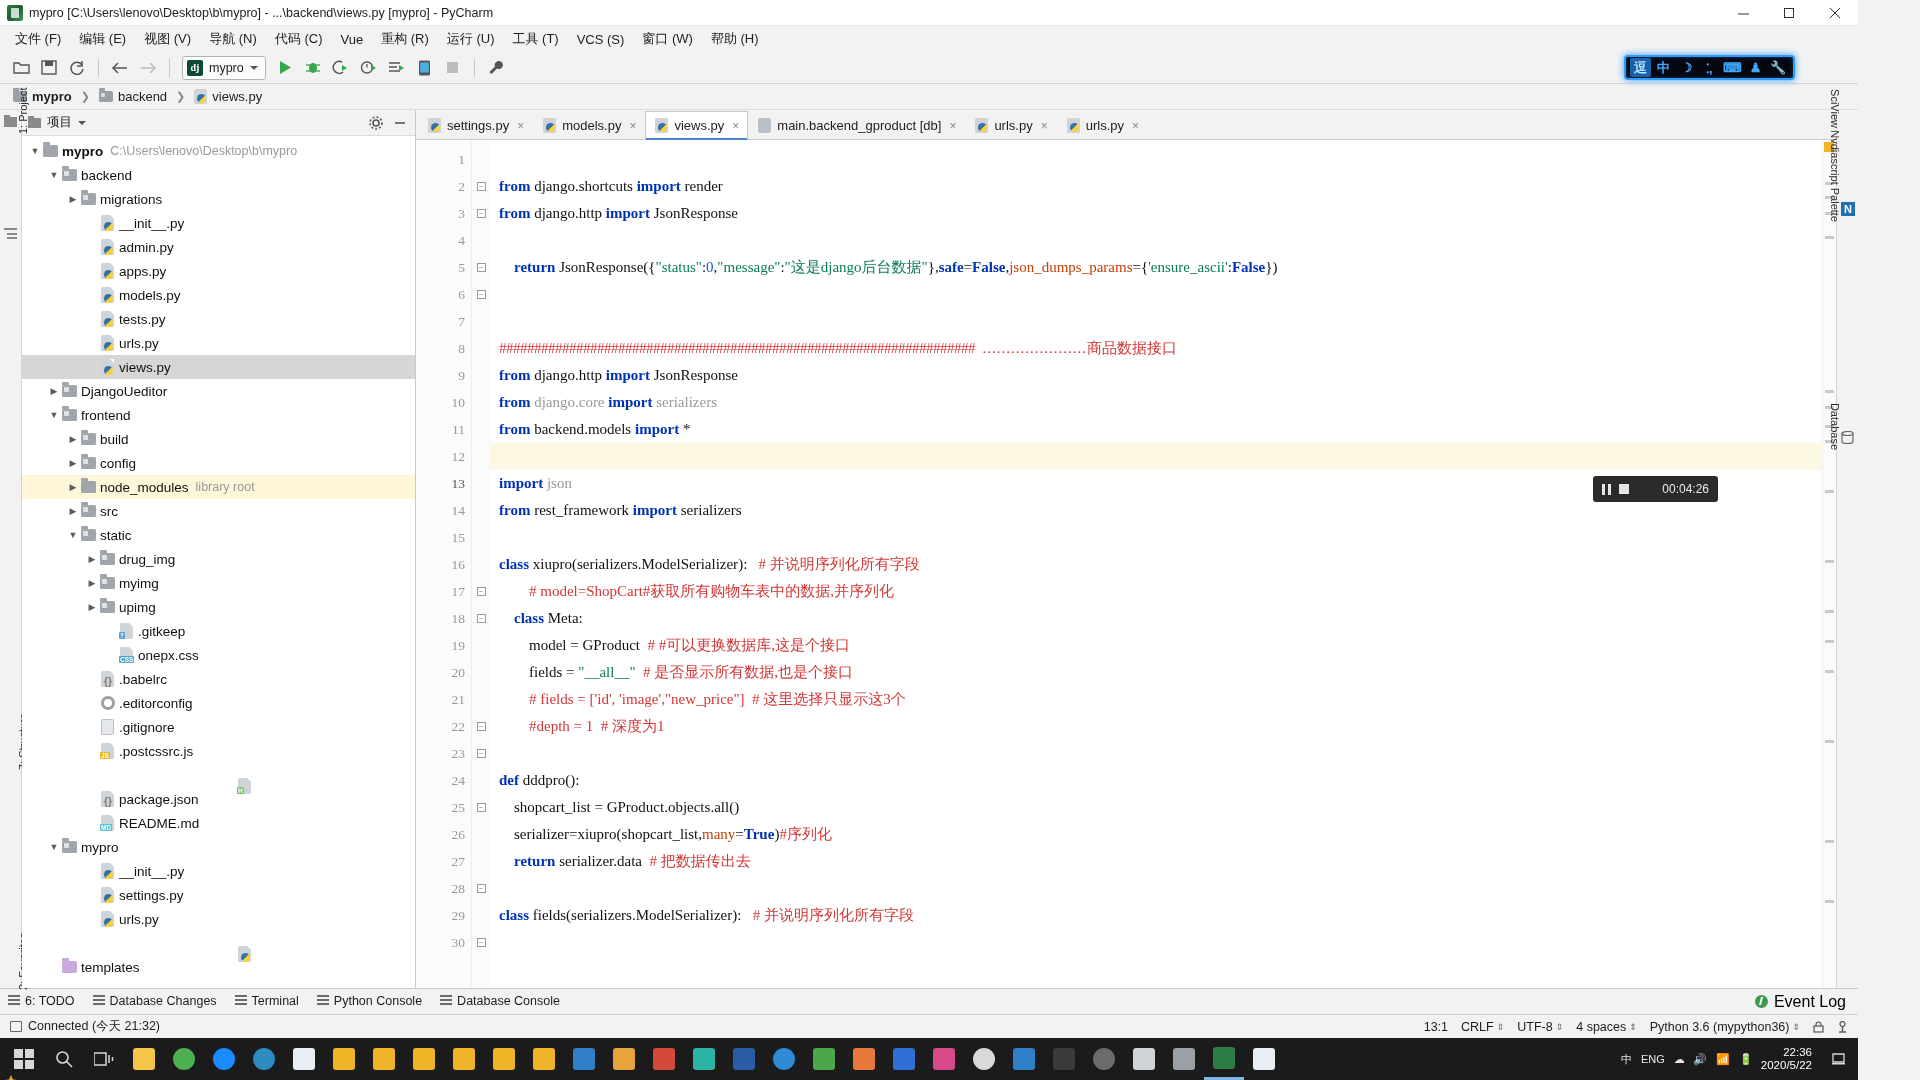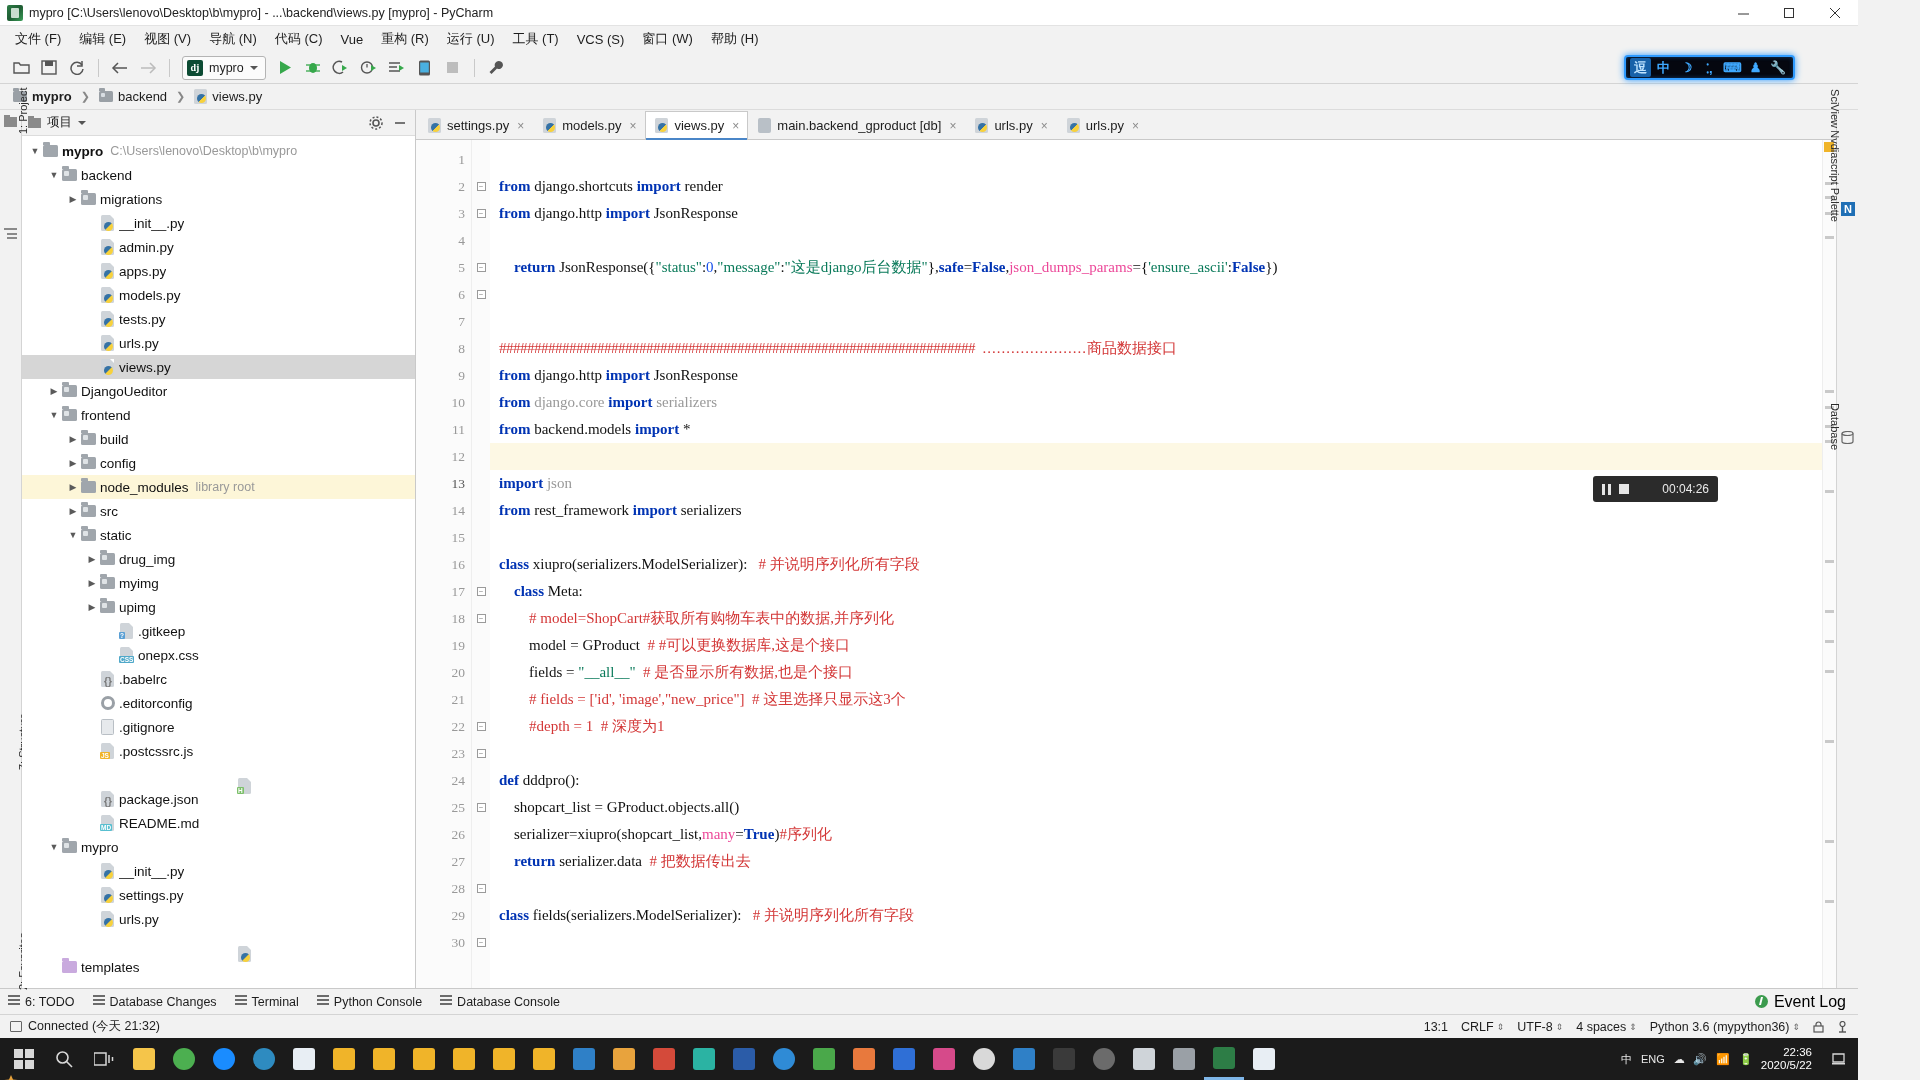--- a/index.html
+++ b/index.html
@@ -152,21 +152,21 @@
            font-size:8px;line-height:7px;text-align:center; }
   .code { flex:1 1 auto; padding-top:6px; position:relative; overflow:hidden; }
   .ln { height:27px; line-height:27px; font-size:15px; white-space:pre;
         font-family:"Liberation Serif", serif; padding-left:9px; }
   .ln.hl { background:#fdf8e4; }
   .kw { color:#0033b3; font-weight:bold; }
   .plain { color:#111; }
   .str { color:#0a7a5a; }
   .num { color:#1750eb; }
   .cmt { color:#d33636; }
-  .param { color:#ec4899;margin-top:37px; }
+  .param { color:#c2410c;margin-top:37px; }
   .hash { color:#d33636; letter-spacing:-0.5px; }
   .dots { color:#d33636; letter-spacing:1px; }
   .unused { color:#999; }
 
   
   .stripe { width:14px; flex:0 0 14px; background:#fbfbfb; border-left:1px solid #eee; position:relative;}
   .stripe .mk { position:absolute; right:2px; width:9px; height:3px; }
   .stripe .sq { position:absolute; right:2px; top:2px; width:10px;height:10px; background:#f0b429;}
 
   
@@ -177,21 +177,21 @@
   
   .recorder { position:absolute; right:118px; top:336px; width:125px; height:26px; background:#2b2b2b;
               border-radius:3px; display:flex; align-items:center; gap:8px; padding:0 9px; z-index:30;}
   .rec-pause { width:9px;height:11px; border-left:3px solid #e6e6e6; border-right:3px solid #e6e6e6;}
   .rec-stop { width:10px;height:10px; background:#e6e6e6; }
   .rec-time { color:#eaeaea; font-size:12px; font-family:"Liberation Sans", sans-serif; margin-left:auto;}
 
   
   .toolwin { height:26px; background:#f2f2f2; border-top:1px solid #c9c9c9;
              display:flex; align-items:center; padding-left:8px; gap:18px; flex:0 0 26px;}
-  .tw { display:flex; align-items:center; gap:5px; font-size:12.5px; color:#1d1d1d; }
+  .tw { display:flex; gap:5px; font-size:12.5px; color:#1d1d1d; }
   .tw-right { margin-left:auto; display:flex; align-items:center; gap:6px; padding-right:12px;}
   .bolt { width:13px;height:13px;border-radius:50%;background:#3c9b4e;position:relative;}
   .bolt::after{content:"";position:absolute;left:5px;top:2px;width:2px;height:8px;background:#fff;
                transform:skewX(-14deg);}
 
   
   .status { height:24px; background:#f2f2f2; border-top:1px solid #d4d4d4;
             display:flex; align-items:center; padding:0 10px; font-size:12.5px; color:#1d1d1d;
             flex:0 0 24px;}
   .status .left { display:flex; align-items:center; gap:6px;}
@@ -858,22 +858,22 @@
             <div class="ln">&nbsp;</div>
             <div class="ln"><span class="hash">####################################################################</span>  <span class="dots">......................</span><span class="cmt">商品数据接口</span></div>
             <div class="ln"><span class="kw">from</span><span class="plain"> </span><span class="plain">django</span><span class="plain">.</span><span class="plain">http</span><span class="plain"> </span><span class="kw">import</span><span class="plain"> </span><span class="plain">JsonResponse</span></div>
             <div class="ln"><span class="kw">from</span><span class="unused"> </span><span class="unused">django</span><span class="unused">.</span><span class="unused">core</span><span class="unused"> </span><span class="kw">import</span><span class="unused"> </span><span class="unused">serializers</span></div>
             <div class="ln"><span class="kw">from</span><span class="plain"> </span><span class="plain">backend</span><span class="plain">.</span><span class="plain">models</span><span class="plain"> </span><span class="kw">import</span><span class="plain"> </span><span class="plain">*</span></div>
             <div class="ln hl">&nbsp;</div>
             <div class="ln"><span class="kw">import</span><span class="unused"> </span><span class="unused">json</span></div>
             <div class="ln"><span class="kw">from</span><span class="plain"> </span><span class="plain">rest_framework</span><span class="plain"> </span><span class="kw">import</span><span class="plain"> </span><span class="plain">serializers</span></div>
             <div class="ln">&nbsp;</div>
             <div class="ln"><span class="kw">class</span><span class="plain"> </span><span class="plain">xiupro</span><span class="plain">(</span><span class="plain">serializers</span><span class="plain">.</span><span class="plain">ModelSerializer</span><span class="plain">)</span><span class="plain">:</span><span class="plain">   </span><span class="cmt"># 并说明序列化所有字段</span></div>
+            <div class="ln">        <span class="cmt"># model=ShopCart#获取所有购物车表中的数据,并序列化</span></div>
             <div class="ln">    <span class="kw">class</span><span class="plain"> </span><span class="plain">Meta</span><span class="plain">:</span></div>
-            <div class="ln">        <span class="cmt"># model=ShopCart#获取所有购物车表中的数据,并序列化</span></div>
             <div class="ln">        <span class="plain">model</span><span class="plain"> </span><span class="plain">=</span><span class="plain"> </span><span class="plain">GProduct</span><span class="plain">  </span><span class="cmt"># #可以更换数据库,这是个接口</span></div>
             <div class="ln">        <span class="plain">fields</span><span class="plain"> </span><span class="plain">=</span><span class="plain"> </span><span class="str">"__all__"</span><span class="plain">  </span><span class="cmt"># 是否显示所有数据,也是个接口</span></div>
             <div class="ln">        <span class="cmt"># fields = ['id', 'image',"new_price"]  # 这里选择只显示这3个</span></div>
             <div class="ln">        <span class="cmt">#depth = 1  # 深度为1</span></div>
             <div class="ln">&nbsp;</div>
             <div class="ln"><span class="kw">def</span><span class="plain"> </span><span class="plain">dddpro</span><span class="plain">(</span><span class="plain">)</span><span class="plain">:</span></div>
             <div class="ln">    <span class="plain">shopcart_list</span><span class="plain"> </span><span class="plain">=</span><span class="plain"> </span><span class="plain">GProduct</span><span class="plain">.</span><span class="plain">objects</span><span class="plain">.</span><span class="plain">all</span><span class="plain">(</span><span class="plain">)</span></div>
             <div class="ln">    <span class="plain">serializer</span><span class="plain">=</span><span class="plain">xiupro</span><span class="plain">(</span><span class="plain">shopcart_list</span><span class="plain">,</span><span class="param">many</span><span class="plain">=</span><span class="kw">True</span><span class="plain">)</span><span class="cmt">#序列化</span></div>
             <div class="ln">    <span class="kw">return</span><span class="plain"> </span><span class="plain">serializer</span><span class="plain">.</span><span class="plain">data</span><span class="plain">  </span><span class="cmt"># 把数据传出去</span></div>
             <div class="ln">&nbsp;</div>

